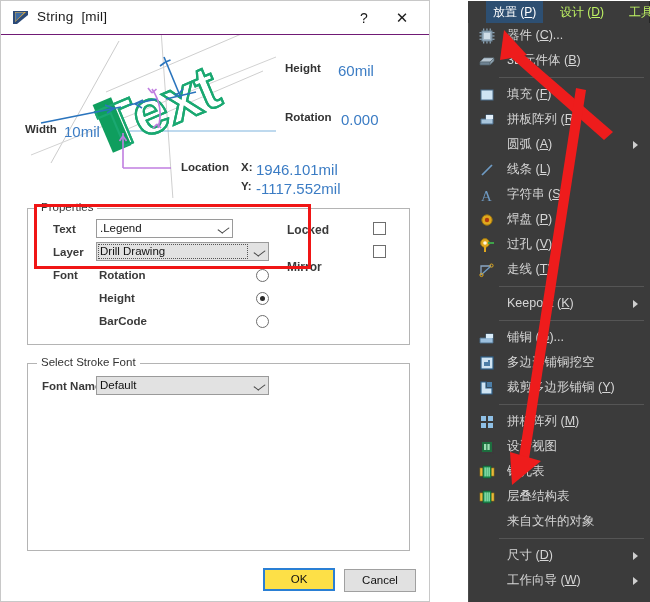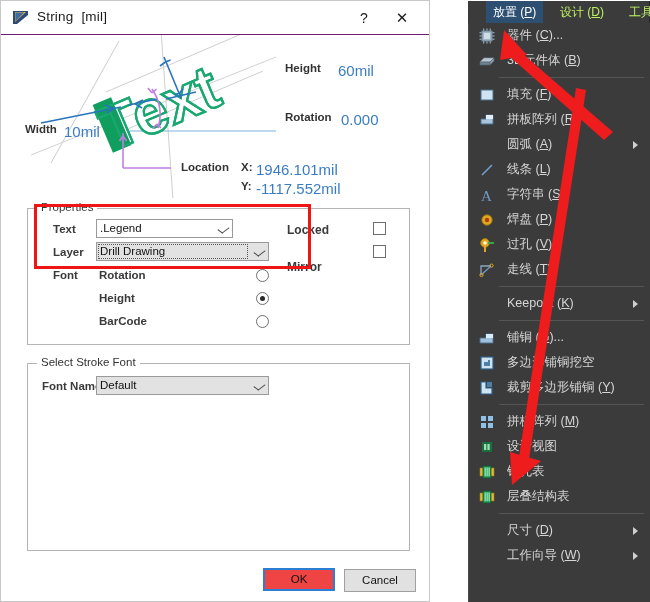--- a/index.html
+++ b/index.html
@@ -109,21 +109,21 @@
     position: absolute; left: 33px; top: 203px; width: 277px; height: 65px;
     border: 3px solid #f01515; pointer-events: none;
   }
 
   
   .dlg-btn {
     position: absolute; width: 72px; height: 23px;
     font-size: 11.5px; color: #111; text-align: center; line-height: 21px;
     background: #e1e1e1; border: 1px solid #a0a0a0;
   }
-  .dlg-btn.primary { background: #ef4444; border: 2px solid #2a7fd4; line-height: 19px; }
+  .dlg-btn.primary { background: #fde047; border: 2px solid #2a7fd4; line-height: 19px; }
 
   
   #menu {
     position: absolute; left: 468px; top: 1px; width: 182px; height: 602px;
     background: #3b3b3b; border-right: 1px solid #262626;
     border-bottom: 1px solid #262626;
     padding-left: 16px;
   }
   #menubar { position: relative; height: 22px; background: #3b3b3b; }
   .mb-item {
@@ -481,20 +481,23 @@
           <rect x="1" y="4" width="3" height="8" fill="#e8b93c" stroke="#a07c12" stroke-width=".6"></rect>
           <rect x="12" y="4" width="3" height="8" fill="#e8b93c" stroke="#a07c12" stroke-width=".6"></rect>
           <rect x="4" y="2" width="8" height="12" fill="#1d8a4e" stroke="#0f5c32" stroke-width=".7"></rect>
           <rect x="5.4" y="3.4" width="1.5" height="9" fill="#86dfaa"></rect>
           <rect x="7.4" y="3.4" width="1.5" height="9" fill="#86dfaa"></rect>
           <rect x="9.4" y="3.4" width="1.5" height="9" fill="#86dfaa"></rect>
         </svg>
         <span>层叠结构表</span>
       </div>
 
+      <div class="mi">
+        <span>来自文件的对象</span>
+      </div>
       <div class="sep"></div>
 
       <div class="mi">
         <span>尺寸</span>
         (<span class="ul">D</span>)
         <span class="sub-arrow"></span>
       </div>
 
       <div class="mi">
         <span>工作向导</span>

